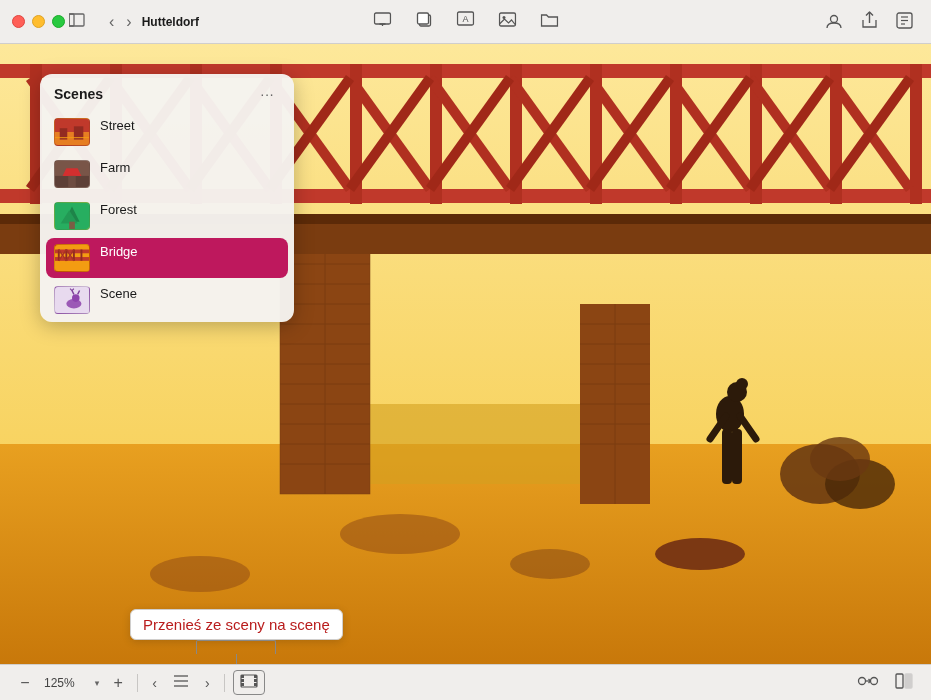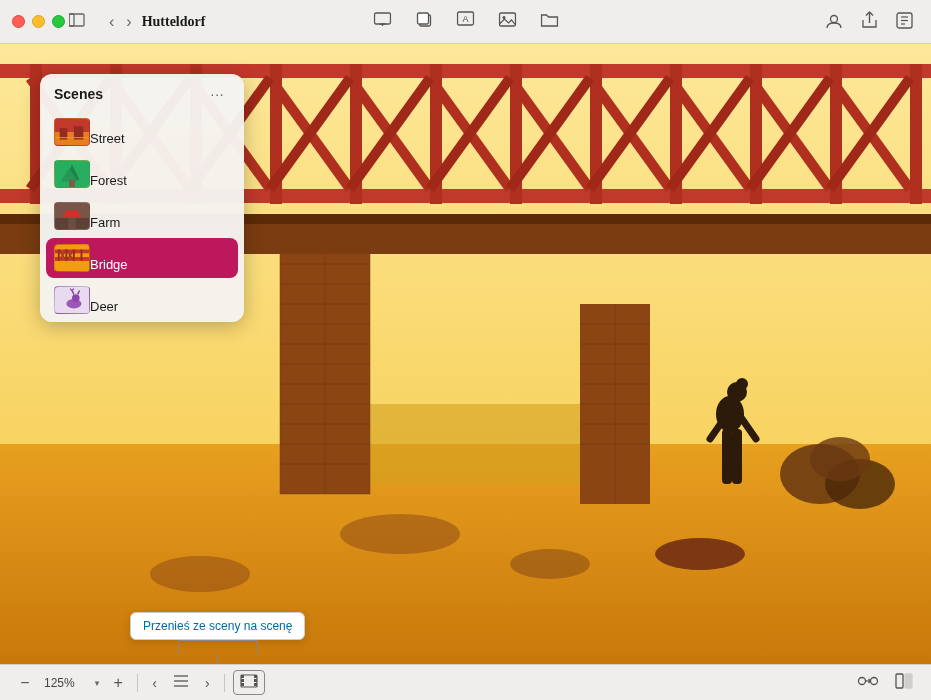--- a/index.html
+++ b/index.html
@@ -46,25 +46,24 @@
     }
     .nav-btn {
       background: none;
       border: none;
       color: #666;
       font-size: 16px;
       cursor: pointer;
       padding: 2px 4px;
     }
     .titlebar-title {
-      font-size: 14px;
+      font-size: 12px;
       font-weight: 600;
       color: #1a1a1a;
       margin-left: 6px;
-      font-family: Liberation Serif, serif;
     }
 
     .titlebar-center {
       position: absolute;
       left: 50%;
       transform: translateX(-50%);
       display: flex;
       gap: 16px;
       align-items: center;
     }
@@ -116,21 +115,21 @@
       height: 100%;
       position: absolute;
       top: 0; left: 0;
     }
 
     
     .scenes-panel {
       position: absolute;
       top: 30px;
       left: 40px;
-      width: 204px;
+      width: 254px;
       background: rgba(245, 243, 240, 0.97);
       border-radius: 12px;
       box-shadow: 0 4px 20px rgba(0,0,0,0.25);
       padding: 0;
       overflow: hidden;
       z-index: 50;
     }
     .scenes-header {
       display: flex;
       justify-content: space-between;
@@ -150,24 +149,25 @@
       font-size: 14px;
       padding: 2px 6px;
       border-radius: 4px;
     }
     .scenes-list {
       list-style: none;
       padding: 0 6px;
     }
     .scene-item {
       display: flex;
-      align-items: flex-end;
+      align-items: flex-start;
       padding: 6px 8px;
       border-radius: 8px;
       cursor: pointer;
+      gap: 10px;
       margin-bottom: 2px;
     }
     .scene-item.active {
       background: #be185d;
     }
     .scene-item.active .scene-label {
       color: #fff;
     }
     .scene-thumbnail {
       width: 36px;
@@ -313,22 +313,22 @@
       z-index: 200;
       display: flex;
       flex-direction: column;
       align-items: center;
     }
     .tooltip-box {
       background: white;
       border: 1px solid #d0cecc;
       border-radius: 6px;
       padding: 6px 12px;
-      font-size: 12px;
-      color: #0369a1;
+      font-size: 15px;
+      color: #b91c1c;
       white-space: nowrap;
       box-shadow: 0 2px 8px rgba(0,0,0,0.15);
     }
     .tooltip-line-group {
       display: flex;
       flex-direction: column;
       align-items: center;
       margin-top: 0px;
     }
     .tooltip-bracket {
@@ -563,45 +563,45 @@
                 <rect x="5" y="10" width="8" height="12" fill="#922b21"></rect>
                 <rect x="20" y="8" width="10" height="14" fill="#922b21"></rect>
                 <line x1="0" y1="20" x2="36" y2="20" stroke="#f39c12" stroke-width="1"></line>
               </svg>
             </div>
           </div>
           <span class="scene-label">Street</span>
         </li>
 
         <li class="scene-item">
+          <div class="scene-thumbnail thumb-farm">
+            <div class="thumb-content">
+              <svg width="36" height="28" viewBox="0 0 36 28">
+                <rect width="36" height="28" fill="#795548"></rect>
+                <rect x="0" y="16" width="36" height="12" fill="#5d4037"></rect>
+                <polygon points="8,16 28,16 24,8 12,8" fill="#d32f2f"></polygon>
+                <rect x="14" y="16" width="8" height="12" fill="#6d4c41"></rect>
+              </svg>
+            </div>
+          </div>
+          <span class="scene-label">Farm</span>
+        </li>
+
+        <li class="scene-item">
           <div class="scene-thumbnail thumb-forest">
             <div class="thumb-content">
               <svg width="36" height="28" viewBox="0 0 36 28">
                 <rect width="36" height="28" fill="#27ae60"></rect>
                 <polygon points="10,20 18,4 26,20" fill="#1e8449"></polygon>
                 <polygon points="6,22 15,8 24,22" fill="#229954"></polygon>
                 <rect x="15" y="20" width="6" height="8" fill="#7b5e44"></rect>
               </svg>
             </div>
           </div>
           <span class="scene-label">Forest</span>
-        </li>
-
-        <li class="scene-item">
-          <div class="scene-thumbnail thumb-farm">
-            <div class="thumb-content">
-              <svg width="36" height="28" viewBox="0 0 36 28">
-                <rect width="36" height="28" fill="#795548"></rect>
-                <rect x="0" y="16" width="36" height="12" fill="#5d4037"></rect>
-                <polygon points="8,16 28,16 24,8 12,8" fill="#d32f2f"></polygon>
-                <rect x="14" y="16" width="8" height="12" fill="#6d4c41"></rect>
-              </svg>
-            </div>
-          </div>
-          <span class="scene-label">Farm</span>
         </li>
 
         <li class="scene-item active">
           <div class="scene-thumbnail thumb-bridge">
             <div class="thumb-content">
               <svg width="36" height="28" viewBox="0 0 36 28">
                 <rect width="36" height="28" fill="#f39c12"></rect>
                 <rect x="0" y="5" width="36" height="4" fill="#c0392b"></rect>
                 <rect x="0" y="13" width="36" height="4" fill="#c0392b"></rect>
                 <line x1="4" y1="5" x2="4" y2="17" stroke="#922b21" stroke-width="2"></line>
@@ -626,21 +626,21 @@
                 <rect width="36" height="28" fill="#e8daef"></rect>
                 <ellipse cx="20" cy="18" rx="8" ry="5" fill="#9b59b6"></ellipse>
                 <circle cx="22" cy="12" r="4" fill="#8e44ad"></circle>
                 <line x1="20" y1="8" x2="18" y2="4" stroke="#7d3c98" stroke-width="1.5"></line>
                 <line x1="24" y1="8" x2="26" y2="4" stroke="#7d3c98" stroke-width="1.5"></line>
                 <line x1="18" y1="4" x2="16" y2="2" stroke="#7d3c98" stroke-width="1.2"></line>
                 <line x1="18" y1="4" x2="20" y2="2" stroke="#7d3c98" stroke-width="1.2"></line>
               </svg>
             </div>
           </div>
-          <span class="scene-label">Deer</span>
+          <span class="scene-label">Scene</span>
         </li>
 
       </ul>
 
     </div>
   </div>
 </div>
 
 <div class="bottom-toolbar">
   <div class="bottom-left">

